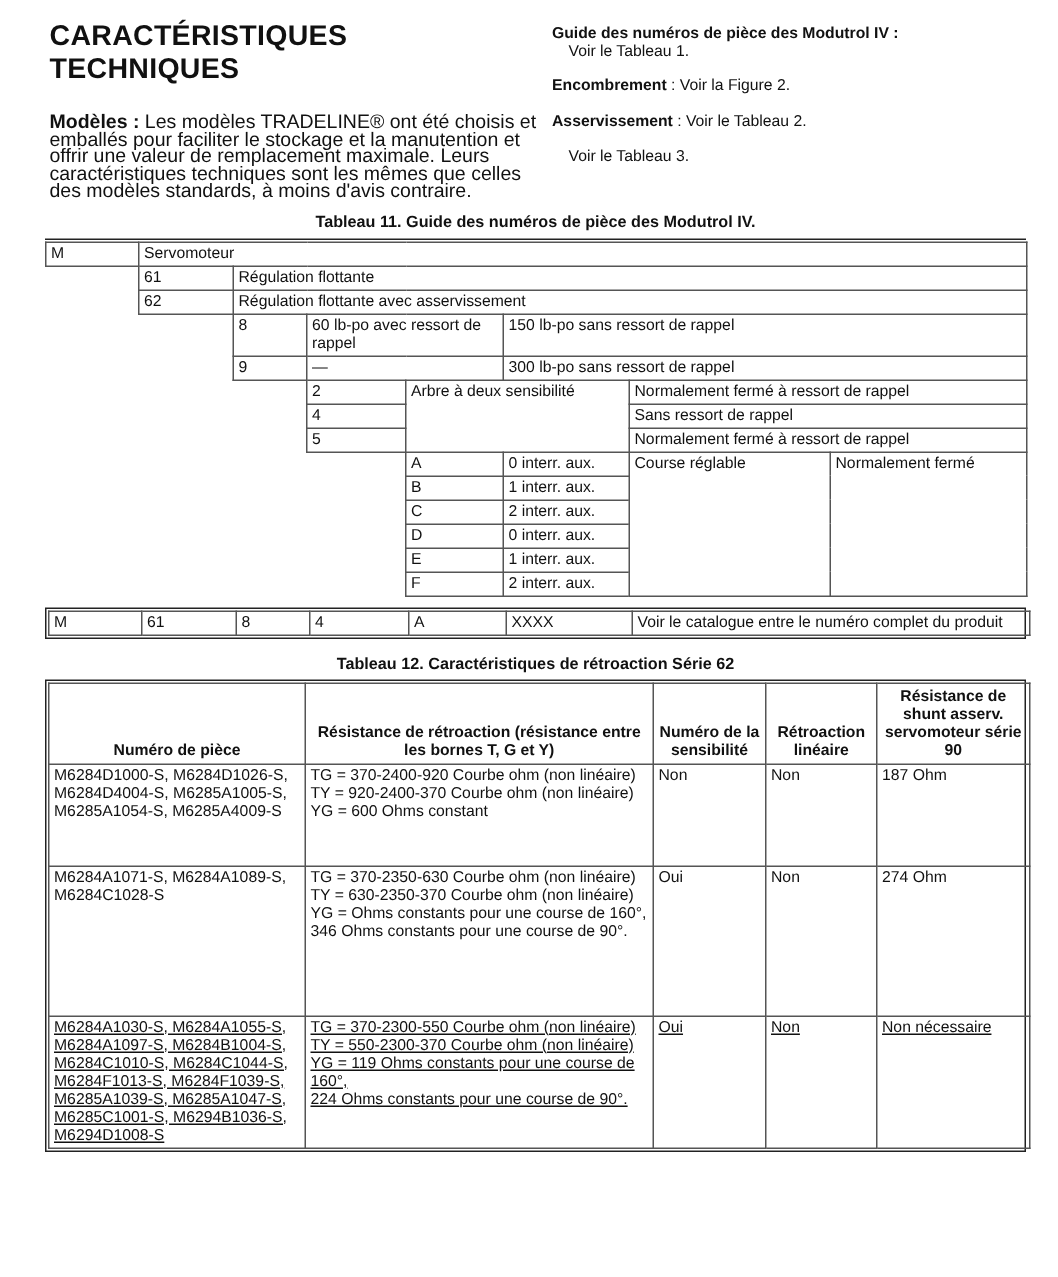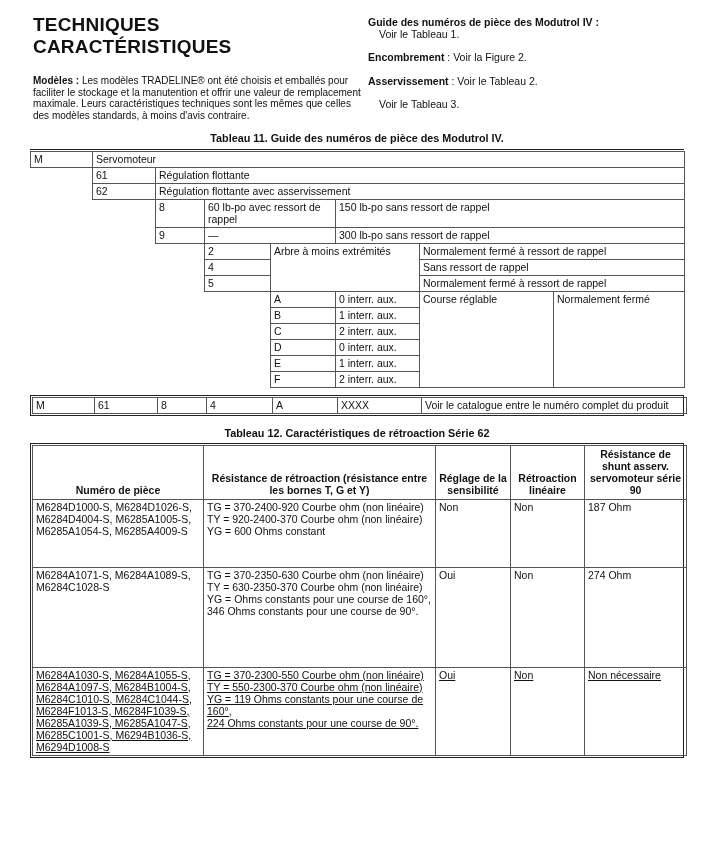--- a/index.html
+++ b/index.html
@@ -11,21 +11,21 @@
     position: relative;
   }
   .page { width: 705px; height: 851px; padding: 14px 21px 0 30px; overflow: hidden; }
 
   
   .top { display: flex; }
   .col-left { width: 334px; margin-right: 4px; }
   .col-right { flex: 1; padding-top: 3px; }
 
   .doc-title { font-size: 19px; line-height: 22px; font-weight: bold; letter-spacing: .2px; margin-left: 3px; }
-  .intro { margin-top: 17px; margin-left: 3px; font-size: 10px; line-height: 11.5px; }
+  .intro { margin-top: 17px; margin-left: 3px; font-size: 13px; line-height: 11.5px; }
   .bold { font-weight: bold; }
 
   .ref { font-size: 10.5px; line-height: 11.5px; margin-bottom: 12px; }
   .ref-sub { margin-left: 11px; }
   .ref-sub:empty { display: none; }
 
   
   .caption { width: 654px; text-align: center; font-weight: bold; font-size: 10.8px; }
   .cap11 { margin-top: 9px; margin-bottom: 5px; }
   .cap12 { margin-top: 11px; margin-bottom: 4px; }
@@ -55,22 +55,22 @@
   .pre { white-space: pre-line; }
 </style>
 </head>
 <body>
 
 <div class="page">
 
   <div class="top">
     <div class="col-left">
       <div class="doc-title">
+        <div>CARACTÉRISTIQUES</div>
         <div>TECHNIQUES</div>
-        <div>CARACTÉRISTIQUES</div>
       </div>
       <p class="intro"><span class="bold">Modèles :</span><span> Les modèles TRADELINE® ont été choisis et emballés pour faciliter le stockage et la manutention et offrir une valeur de remplacement maximale. Leurs caractéristiques techniques sont les mêmes que celles des modèles standards, à moins d'avis contraire.</span></p>
     </div>
     <div class="col-right">
       <div class="ref">
         <span class="bold">Guide des numéros de pièce des Modutrol IV :</span><span></span>
         <div class="ref-sub">Voir le Tableau 1.</div>
       </div>
       <div class="ref">
         <span class="bold">Encombrement</span><span> : Voir la Figure 2.</span>
@@ -123,21 +123,21 @@
       </tr>
       <tr>
         <td class="ph" colspan="2"></td>
         <td class="b">9</td>
         <td class="b" colspan="2">—</td>
         <td class="b" colspan="3">300 lb-po sans ressort de rappel</td>
       </tr>
       <tr>
         <td class="ph" colspan="3"></td>
         <td class="b">2</td>
-        <td class="b" colspan="2" rowspan="3">Arbre à moins extrémités</td>
+        <td class="b" colspan="2" rowspan="3">Arbre à deux sensibilité</td>
         <td class="b" colspan="2">Normalement fermé à ressort de rappel</td>
       </tr>
       <tr>
         <td class="ph" colspan="3"></td>
         <td class="b">4</td>
         <td class="b" colspan="2">Sans ressort de rappel</td>
       </tr>
       <tr>
         <td class="ph" colspan="3"></td>
         <td class="b">5</td>
@@ -211,21 +211,21 @@
         <col style="width:171px">
           <col style="width:232px">
           <col style="width:75px">
           <col style="width:74px">
           <col style="width:102px">
       </colgroup>
       <tbody>
           <tr class="hrow">
         <th>Numéro de pièce</th>
         <th>Résistance de rétroaction (résistance entre les bornes T, G et Y)</th>
-        <th>Réglage de la sensibilité</th>
+        <th>Numéro de la sensibilité</th>
         <th>Rétroaction linéaire</th>
         <th>Résistance de shunt asserv. servomoteur série 90</th>
       </tr>
       <tr class="r0">
         <td>M6284D1000-S, M6284D1026-S, M6284D4004-S, M6285A1005-S, M6285A1054-S, M6285A4009-S</td>
         <td class="pre">TG = 370-2400-920 Courbe ohm (non linéaire)
 TY = 920-2400-370 Courbe ohm (non linéaire)
 YG = 600 Ohms constant</td>
         <td>Non</td>
         <td>Non</td>

